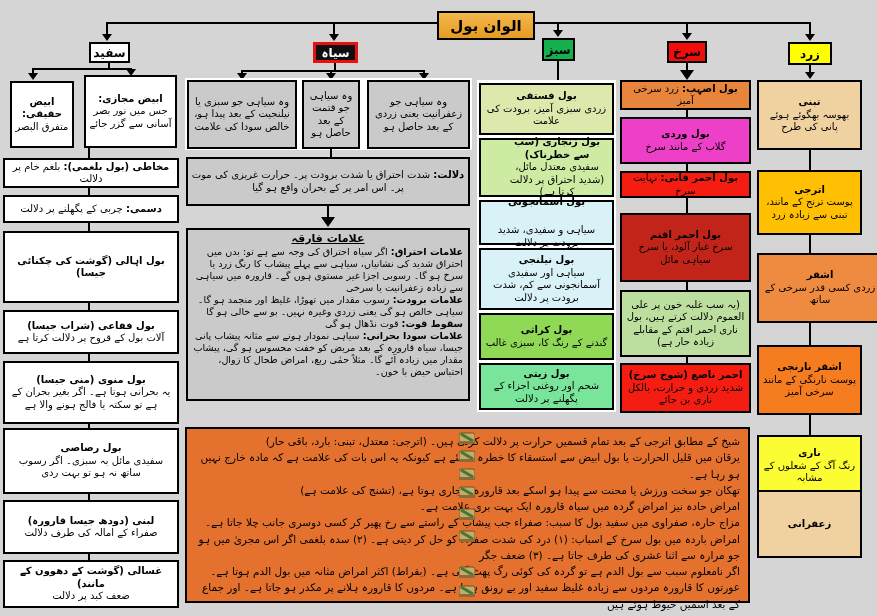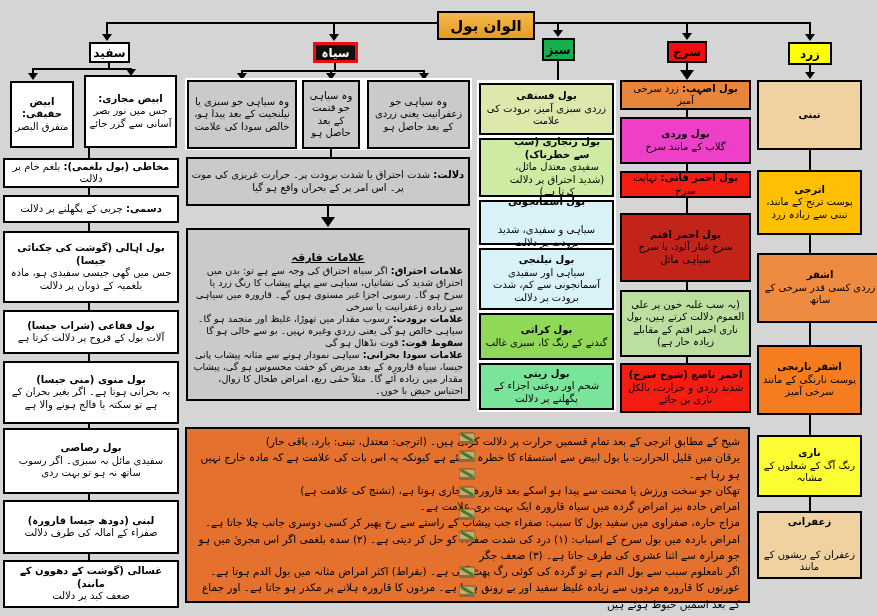--- a/index.html
+++ b/index.html
@@ -18,21 +18,21 @@
   .hdr-black{background:#101010;color:#fff;border:3px solid #E81010;}
   .title{position:absolute;left:437px;top:11px;width:98px;height:29px;box-sizing:border-box;
          border:2px solid #000;background:linear-gradient(#F4B84C,#E69B22);
          display:flex;align-items:center;justify-content:center;font-weight:bold;font-size:15px;}
   .line{position:absolute;background:#000;}
   .arrow{position:absolute;width:0;height:0;border-left:5px solid transparent;
          border-right:5px solid transparent;border-top:7px solid #000;}
   .arrow-big{position:absolute;width:0;height:0;border-left:7px solid transparent;
          border-right:7px solid transparent;border-top:10px solid #000;}
   .strip{position:absolute;background:#fff;}
-  .alamat{justify-content:flex-end;text-align:right;font-size:9.6px;padding:2px 5px;}
+  .alamat{justify-content:flex-start;text-align:right;font-size:9.6px;padding:2px 5px;}
   .alamat-title{display:block;text-align:center;text-decoration:underline;font-size:11px;font-weight:bold;}
   .alamat p{margin:0;}
   .notes{position:absolute;left:185px;top:427px;width:565px;height:176px;box-sizing:border-box;
          background:#E4722E;border:2px solid #000;padding:4px 8px 2px 4px;
          font-size:10.5px;line-height:1.55;text-align:right;}
   .note-line{margin:0;}
   .scroll{position:absolute;width:16px;height:14px;left:459px;}
 </style>
 </head>
 <body>
@@ -85,21 +85,20 @@
   <div class="line" style="left:88px;top:553px;width:2px;height:7px;"></div>
 
   <div class="box wbox inline" style="left:3px;top:158px;width:176px;height:30px;">
     <div><b class="head">مخاطی (بول بلغمی):</b> <span>بلغم خام پر دلالت</span></div>
   </div>
   <div class="box wbox inline" style="left:3px;top:195px;width:176px;height:28px;">
     <div><b class="head">دسمی:</b> <span>چربی کے پگھلنے پر دلالت</span></div>
   </div>
   <div class="box wbox stack" style="left:3px;top:231px;width:176px;height:72px;">
     <b class="head">بول اہالی (گوشت کی چکنائی جیسا)</b>
-    <span>جس میں گھی جیسی سفیدی ہو، مادہ بلغمیہ کے ذوبان پر دلالت</span>
   </div>
   <div class="box wbox stack" style="left:3px;top:310px;width:176px;height:44px;">
     <b class="head">بول فقاعی (شراب جیسا)</b>
     <span>آلات بول کے قروح پر دلالت کرتا ہے</span>
   </div>
   <div class="box wbox stack" style="left:3px;top:361px;width:176px;height:63px;">
     <b class="head">بول منوی (منی جیسا)</b>
     <span>یہ بحرانی ہوتا ہے۔ اگر بغیر بحران کے ہے تو سکتہ یا فالج ہونے والا ہے</span>
   </div>
   <div class="box wbox stack" style="left:3px;top:428px;width:176px;height:66px;">
@@ -203,20 +202,21 @@
   <div class="line" style="left:686px;top:357px;width:2px;height:6px;"></div>
   <div class="box stack" style="left: 620px; top: 363px; width: 131px; height: 50px; background: rgb(245, 29, 18);">
     <b class="head">احمر ناصع (شوخ سرخ)</b>
     <span>شدید زردی و حرارت، بالکل ناری بن جائے</span>
   </div>
 
   <div class="line" style="left:809px;top:65px;width:2px;height:8px;"></div>
   <div class="arrow" style="left:805px;top:72px;"></div>
   <div class="box stack" style="left: 757px; top: 80px; width: 105px; height: 70px; background: rgb(239, 210, 160);">
     <b class="head">تبنی</b>
+    <span>بھوسہ بھگوئے ہوئے پانی کی طرح</span>
   </div>
   <div class="line" style="left:809px;top:150px;width:2px;height:20px;"></div>
   <div class="box stack" style="left: 757px; top: 170px; width: 105px; height: 65px; background: rgb(255, 192, 3);">
     <b class="head">اترجی</b>
     <span>پوست ترنج کے مانند، تبنی سے زیادہ زرد</span>
   </div>
   <div class="line" style="left:809px;top:235px;width:2px;height:18px;"></div>
   <div class="box stack" style="left: 757px; top: 253px; width: 126px; height: 70px; background: rgb(239, 139, 64);">
     <b class="head">اشقر</b>
     <span>زردی کسی قدر سرخی کے ساتھ</span>
@@ -225,23 +225,22 @@
   <div class="box stack" style="left: 757px; top: 345px; width: 105px; height: 70px; background: rgb(245, 124, 31);">
     <b class="head">اشقر نارنجی</b>
     <span>پوست نارنگی کے مانند سرخی آمیز</span>
   </div>
   <div class="line" style="left:809px;top:415px;width:2px;height:20px;"></div>
   <div class="box stack" style="left: 757px; top: 435px; width: 105px; height: 62px; background: rgb(252, 252, 51);">
     <b class="head">ناری</b>
     <span>رنگ آگ کے شعلوں کے مشابہ</span>
   </div>
   <div class="line" style="left:809px;top:497px;width:2px;height:20px;"></div>
-  <div class="box stack" style="left: 757px; top: 511px; width: 105px; height: 68px; background: rgb(239, 210, 160); gap: 20px;">
+  <div class="box stack" style="left: 757px; top: 490px; width: 105px; height: 68px; background: rgb(239, 210, 160); gap: 20px;">
     <b class="head">زعفرانی</b>
-    <span>زعفران کے ریشوں کے مانند</span>
   </div>
 
   <div class="notes">
     <p class="note-line">شیخ کے مطابق اترجی کے بعد تمام قسمیں حرارت پر دلالت کرتی ہیں۔ (اترجی: معتدل، تبنی: بارد، باقی حار)</p>
     <p class="note-line">یرقان میں قلیل الحرارت یا بول ابیض سے استسقاء کا خطرہ اسلئے ہے کیونکہ یہ اس بات کی علامت ہے کہ مادہ خارج نہیں ہو رہا ہے۔</p>
     <p class="note-line">تھکان جو سخت ورزش یا محنت سے پیدا ہو اسکے بعد قارورہ زنجاری ہوتا ہے، (تشنج کی علامت ہے)</p>
     <p class="note-line">امراض حادہ نیز امراض گردہ میں سیاہ قارورہ ایک بہت بری علامت ہے۔</p>
     <p class="note-line">مزاج حارہ، صفراوی میں سفید بول کا سبب: صفراء جب پیشاب کے راستے سے رخ پھیر کر کسی دوسری جانب چلا جاتا ہے۔</p>
     <p class="note-line">امراض باردہ میں بول سرخ کے اسباب: (۱) درد کی شدت صفراء کو حل کر دیتی ہے۔ (۲) سدہ بلغمی اگر اس مجریٰ میں ہو جو مرارہ سے اثنا عشری کی طرف جاتا ہے۔ (۳) ضعف جگر</p>
     <p class="note-line">اگر نامعلوم سبب سے بول الدم ہے تو گردہ کی کوئی رگ پھٹ گئی ہے۔ (بقراط) اکثر امراض مثانہ میں بول الدم ہوتا ہے۔</p>

